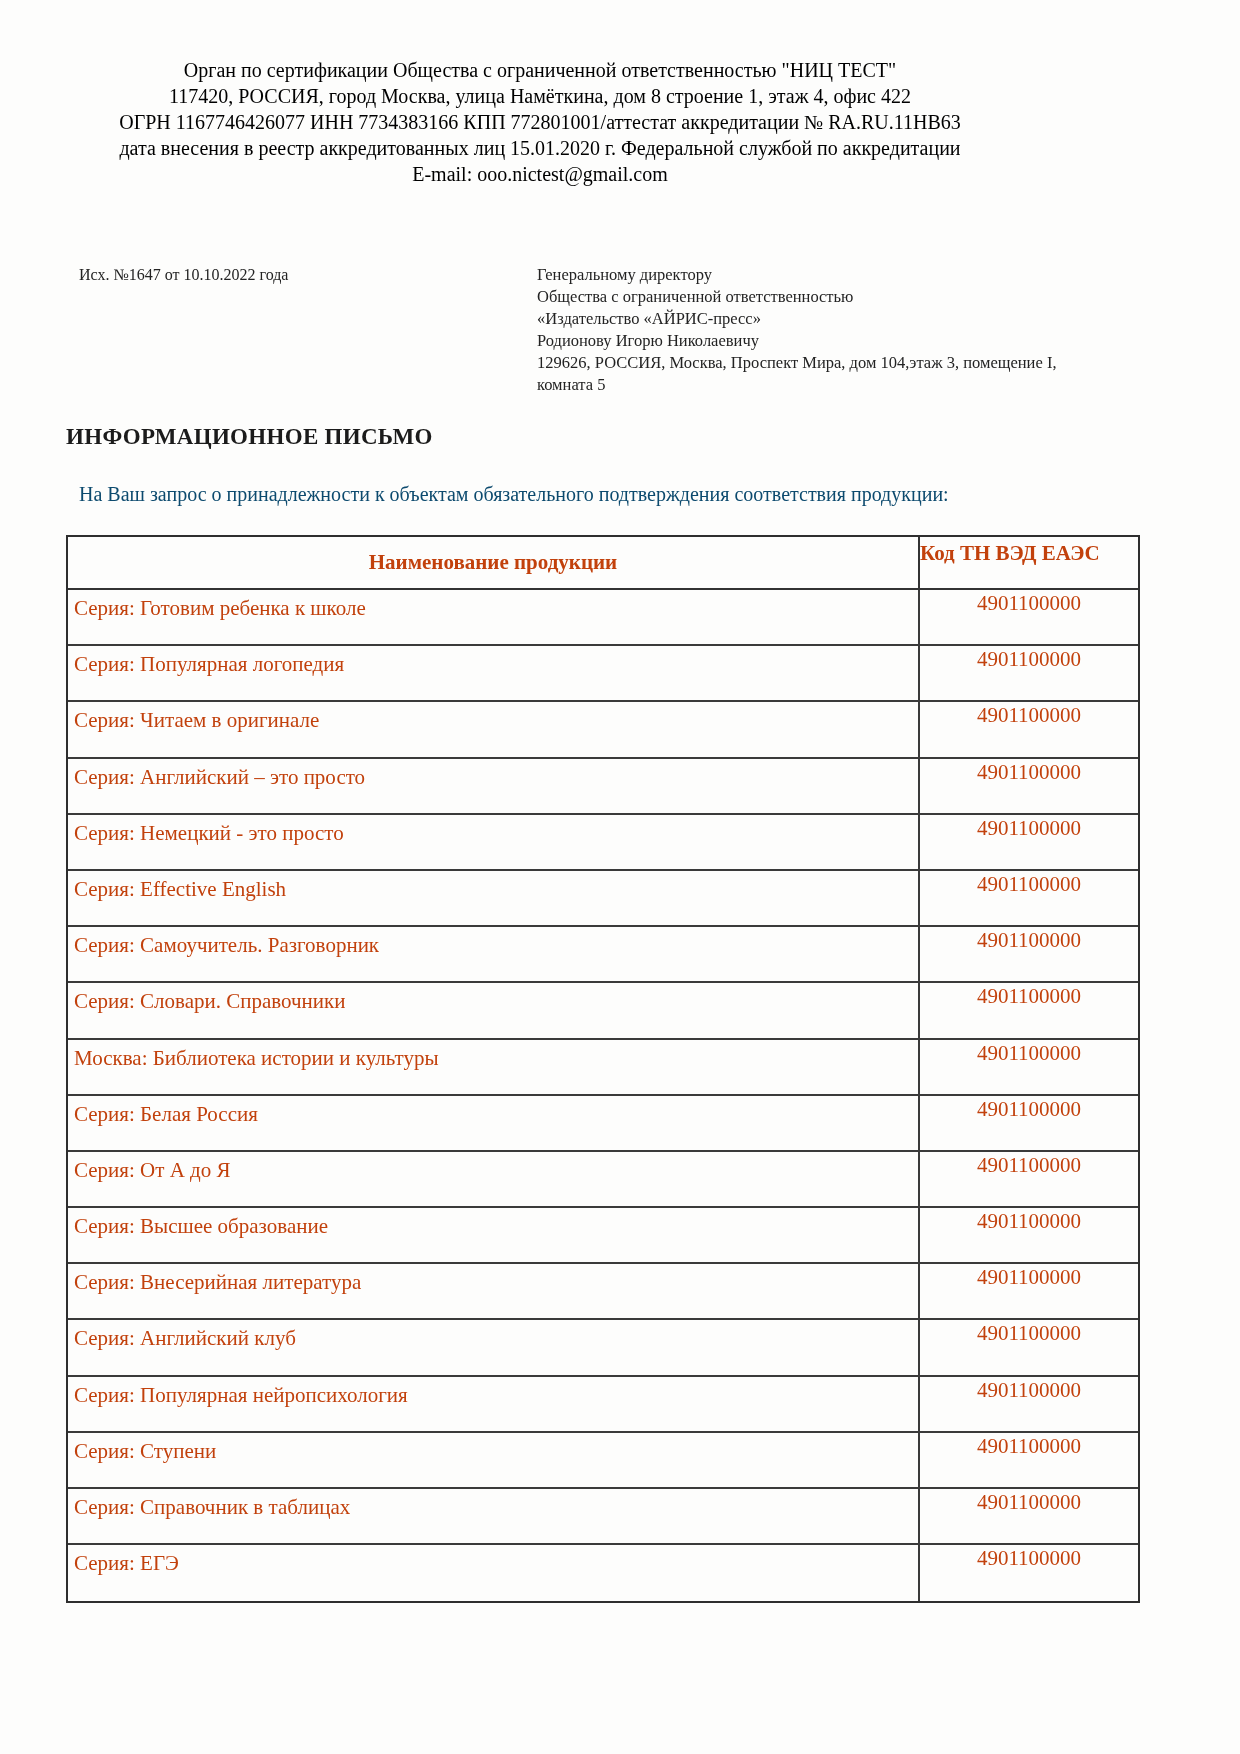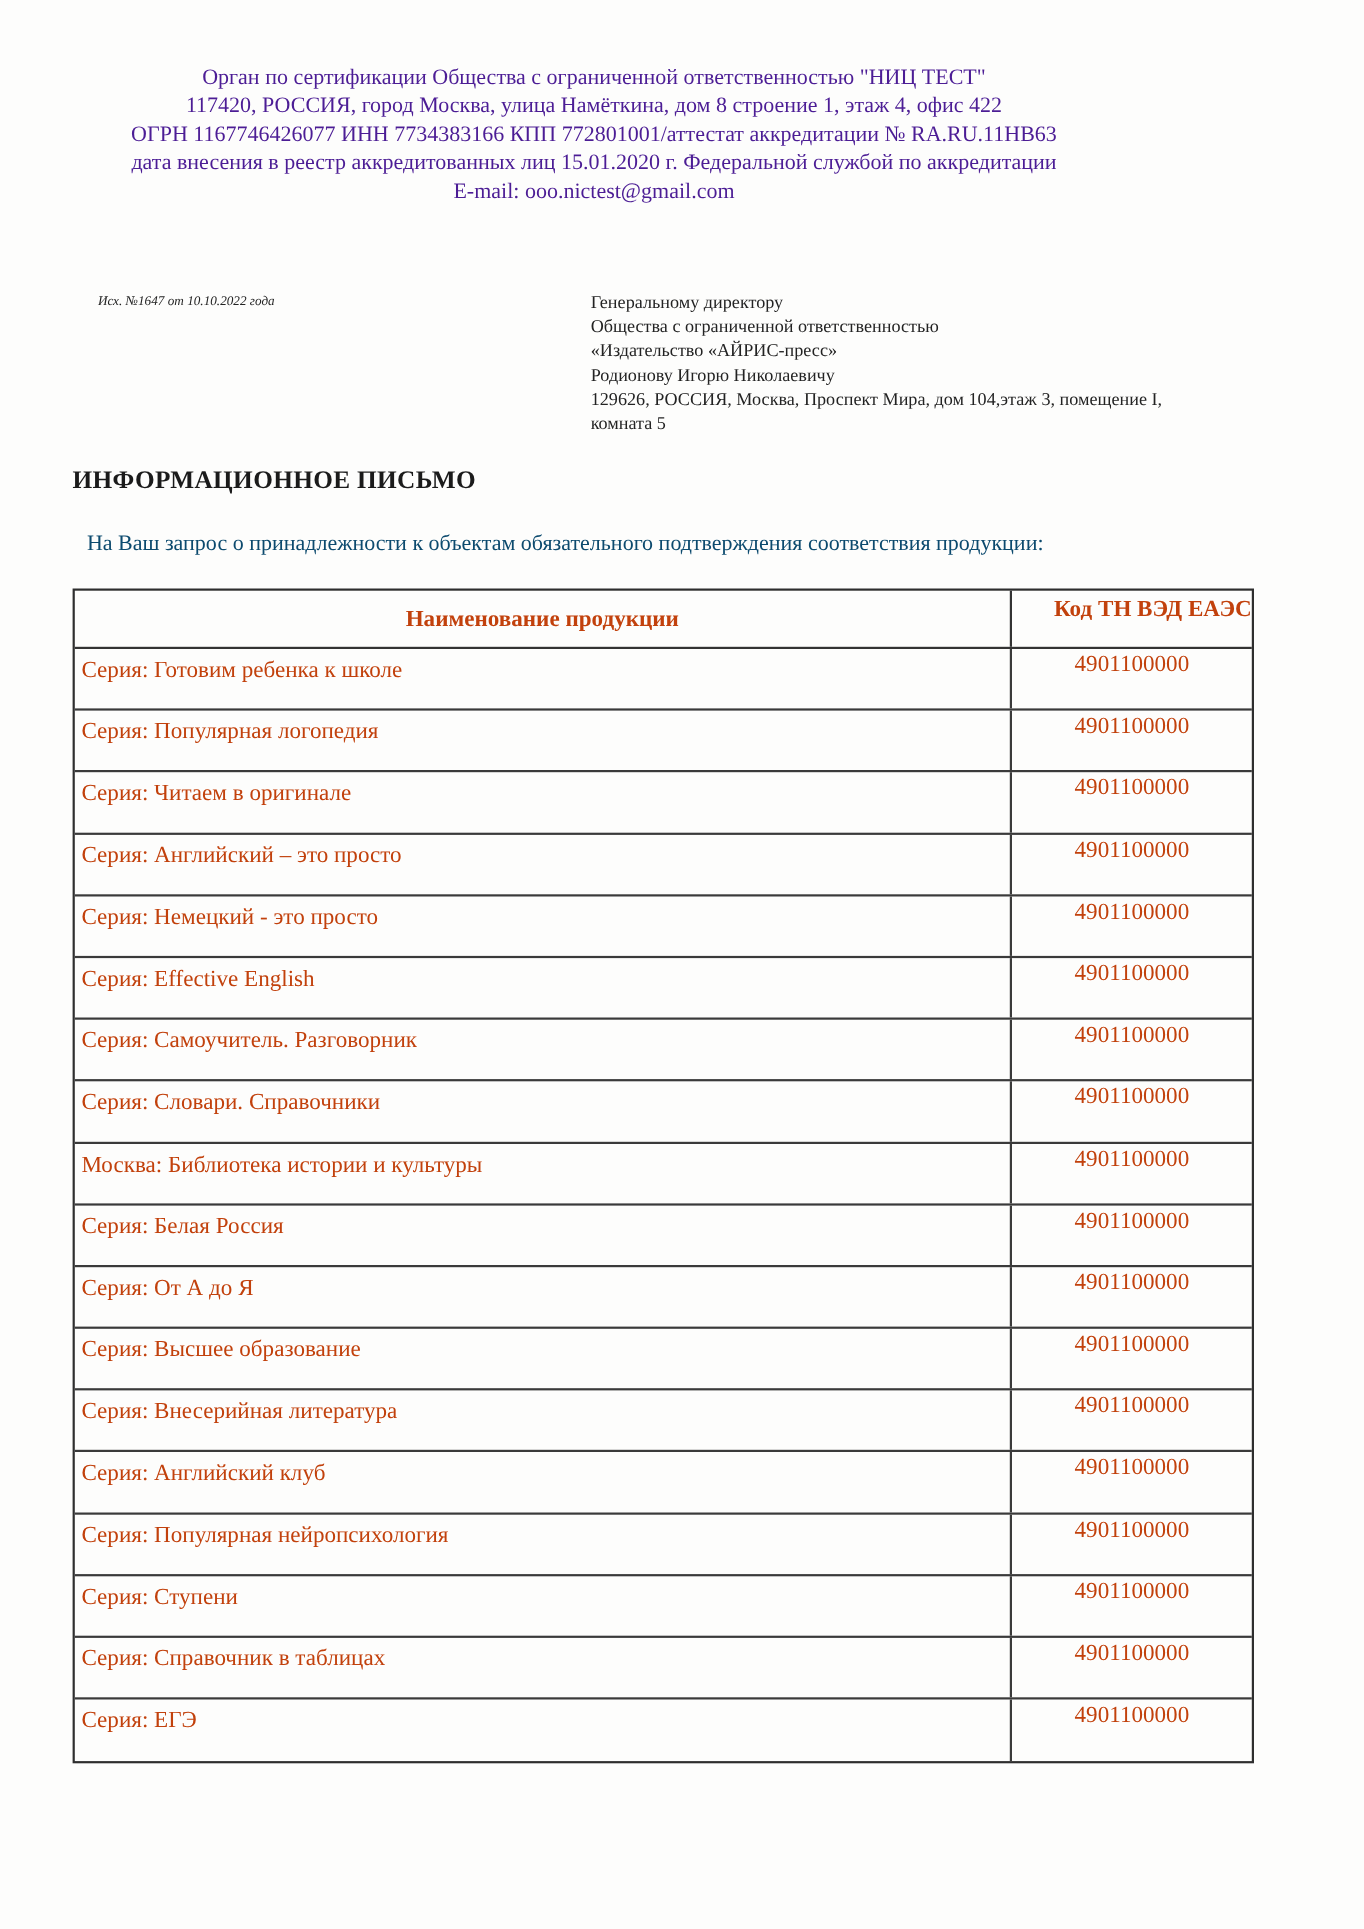--- a/index.html
+++ b/index.html
@@ -10,27 +10,27 @@
     color:#1f1f1f;
     font-family:"Liberation Serif","DejaVu Serif",serif;
     overflow:hidden;
   }
   .page { position:absolute; inset:0; }
 
   
   .cert-header {
     position:absolute; left:60px; top:57px; width:960px;
     text-align:center; font-size:20px; line-height:26px;
-    color:#4c1d95;
+    color:#000000;
   }
 
   
   .ref-line {
-    position:absolute; left:89px; top:266px;
-    font-size:12px; color:#232323;font-style:italic;
+    position:absolute; left:79px; top:266px;
+    font-size:16px; color:#232323;
   }
   .addressee {
     position:absolute; left:537px; top:264px; width:560px;
     font-size:16.5px; line-height:21.9px; color:#232323;
   }
 
   .doc-title {
     position:absolute; left:66px; top:424px; width:1074px;
     text-align:left; font-weight:bold; font-size:23px;
     letter-spacing:0.3px; color:#1b1b1b;
@@ -48,21 +48,21 @@
     font-size:21px; color:#c2410c;
     background:transparent;
   }
   .t-head { display:flex; height:53px; border-bottom:2px solid #333; font-weight:bold; }
   .t-head .th-name {
     width:852px; border-right:2px solid #333;
     display:flex; align-items:center; justify-content:center;
     font-size:21px;
   }
   .t-head .th-code {
-    flex:1; text-align:right; padding-top:4px; font-size:21px;
+    flex:1; text-align:left; padding-top:4px; font-size:21px;
   }
   .t-section {
     height:60px; border-bottom:2px solid #333;
     text-align:center; padding-top:9px; font-size:21px;
   }
   .t-row { display:flex; height:56.2px; border-bottom:2px solid #3a3a3a; }
   .t-row:last-child { border-bottom:none; }
   .t-row .cell-name {
     width:852px; border-right:2px solid #3a3a3a;
     padding:6px 4px 0 6px; white-space:nowrap; overflow:hidden;

